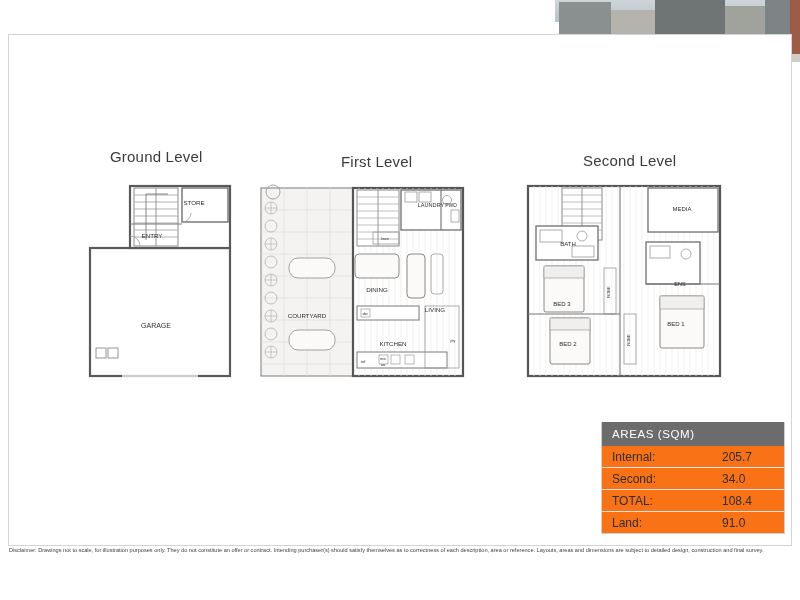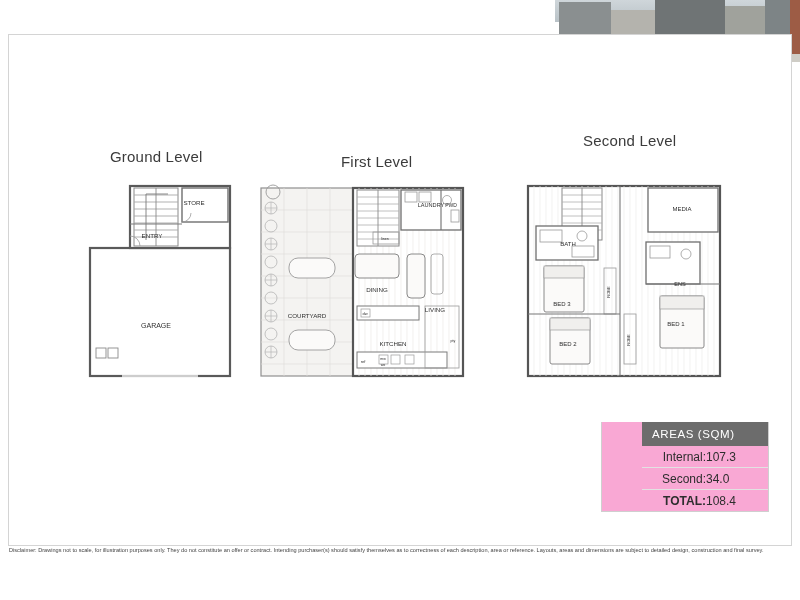--- a/index.html
+++ b/index.html
@@ -83,59 +83,58 @@
   
   .level-title {
     position: absolute;
     font-size: 15px;
     color: #3b3b3b;
     letter-spacing: 0.2px;
     white-space: nowrap;
   }
   #title-ground { left: 110px; top: 148px; }
   #title-first  { left: 341px; top: 153px; }
-  #title-second { left: 583px; top: 132px; }
+  #title-second { left: 583px; top: 152px; }
 
   
   .plan {
     position: absolute;
     background: #ffffff;
   }
   .plan svg { display: block; }
 
   
   .areas {
     position: absolute;
     left: 601px;
     top: 422px;
-    width: 168px;
+    width: 184px;
     border: 1px solid #cfcfcf;
     border-top: none;
     box-sizing: border-box;
-    background: #f9a8d4;
-    padding-left: 40px;
+    background: #f97316;
   }
   .areas-header {
     background: #6c6c6c;
     color: #ffffff;
     font-size: 11.5px;
     letter-spacing: 0.6px;
     padding: 6px 8px 6px 10px;
   }
   .areas-row {
     display: flex;
-    justify-content: flex-end;
+    justify-content: space-between;
     font-size: 12px;
     color: #2e2e2e;
     padding: 3.5px 10px 3.5px 10px;
     border-bottom: 1px solid #e2e2e2;
   }
   .areas-row:last-child { border-bottom: none; }
   .areas-row .val { min-width: 52px; text-align: left; }
-  .areas-row.total .lbl { font-weight: bold; }
+  .areas-row.total .lbl { font-weight: normal; }
 
   
   .disclaimer {
     position: absolute;
     left: 9px;
     top: 546px;
     width: 782px;
     font-size: 5.6px;
     line-height: 1.45;
     color: #444444;
@@ -407,27 +406,31 @@
       <text class="ptxt" x="156" y="148" font-size="6" text-anchor="middle">BED 1</text>
       <text class="ptxt" x="90" y="114" font-size="4" text-anchor="middle" transform="rotate(-90 90 114)">ROBE</text>
       <text class="ptxt" x="110" y="162" font-size="4" text-anchor="middle" transform="rotate(-90 110 162)">ROBE</text>
     </svg>
   </div>
 
   <div class="areas">
     <div class="areas-header">AREAS (SQM)</div>
     <div class="areas-row">
       <span class="lbl">Internal:</span>
-      <span class="val">107.3</span>
+      <span class="val">205.7</span>
     </div>
     <div class="areas-row">
       <span class="lbl">Second:</span>
       <span class="val">34.0</span>
     </div>
     <div class="areas-row total">
       <span class="lbl">TOTAL:</span>
       <span class="val">108.4</span>
     </div>
+    <div class="areas-row">
+      <span class="lbl">Land:</span>
+      <span class="val">91.0</span>
+    </div>
   </div>
 
   <div class="disclaimer">Disclaimer: Drawings not to scale, for illustration purposes only.  They do not constitute an offer or contract.  Intending purchaser(s) should satisfy themselves as to correctness of each description, area or reference.  Layouts, areas and dimensions are subject to detailed design, construction and final survey.</div>
 
 </div>
 
 </body></html>

